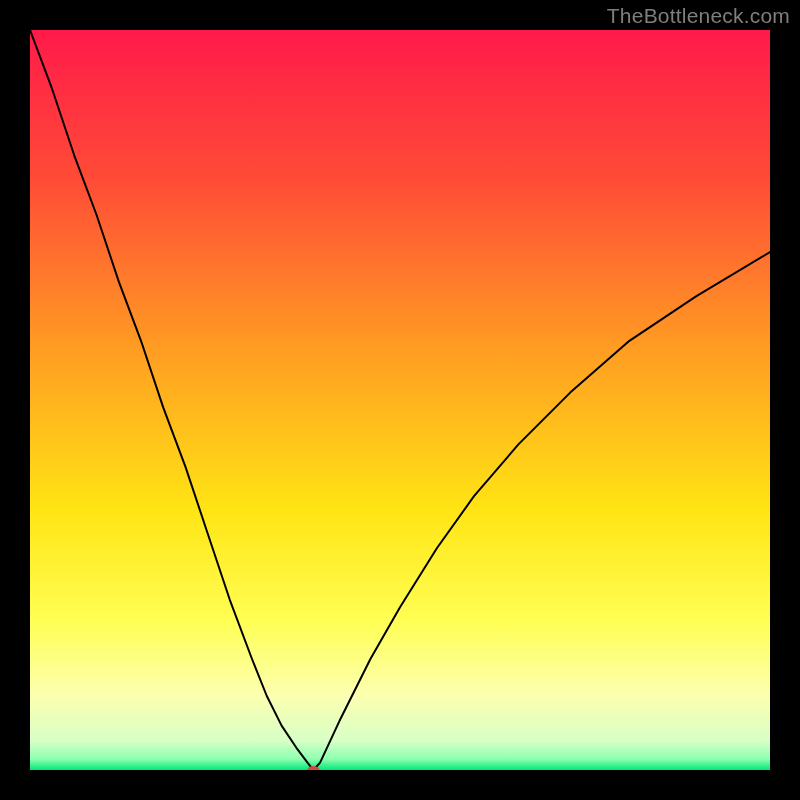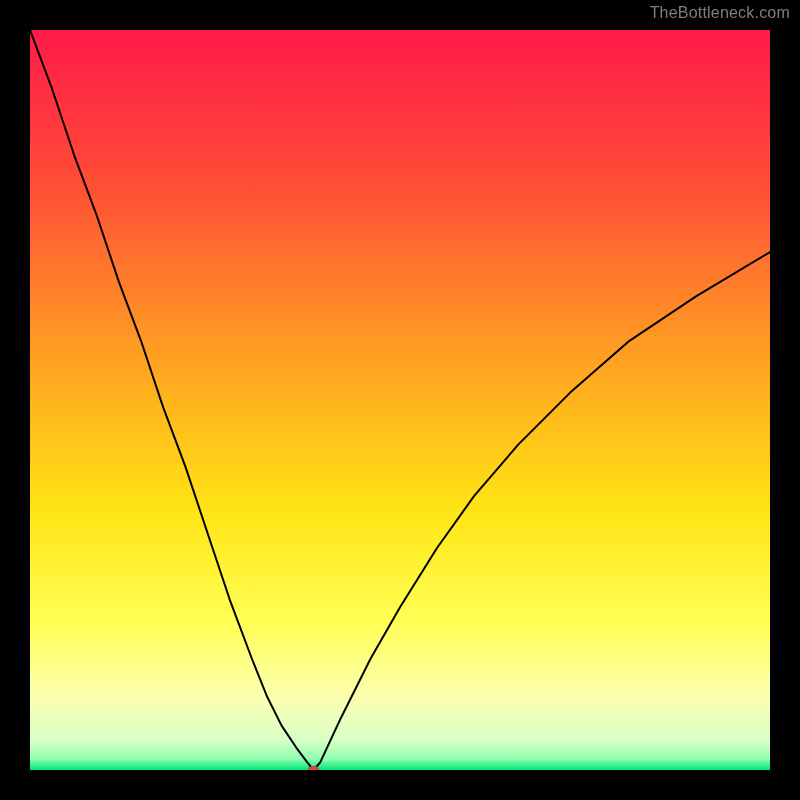--- a/index.html
+++ b/index.html
@@ -17,21 +17,21 @@
     left: 0;
     width: 800px;
     height: 800px;
     background: #000;
   }
   .watermark {
     position: absolute;
     top: 4px;
     right: 10px;
     color: #7e7e7e;
-    font-size: 16px;
+    font-size: 21px;
     font-weight: 500;
     letter-spacing: 0.2px;
   }
   .plot-area {
     position: absolute;
     left: 30px;
     top: 30px;
     width: 740px;
     height: 740px;
   }

